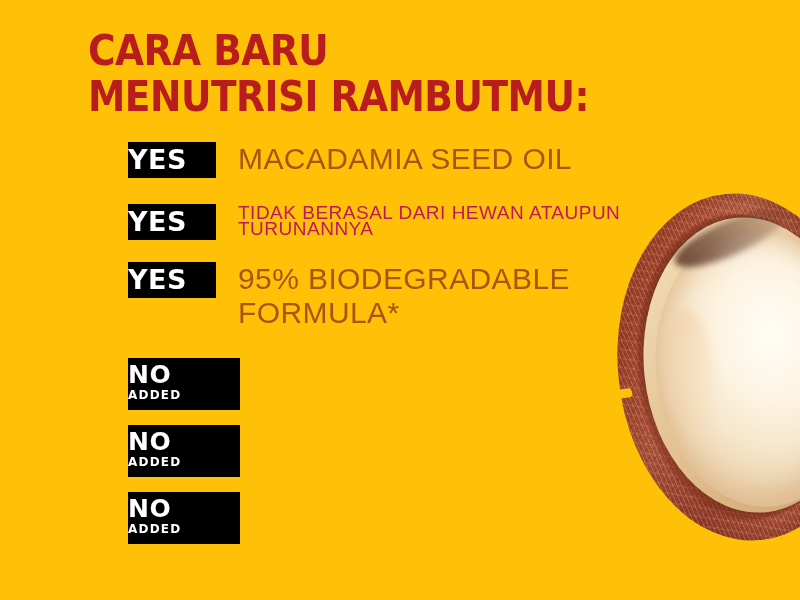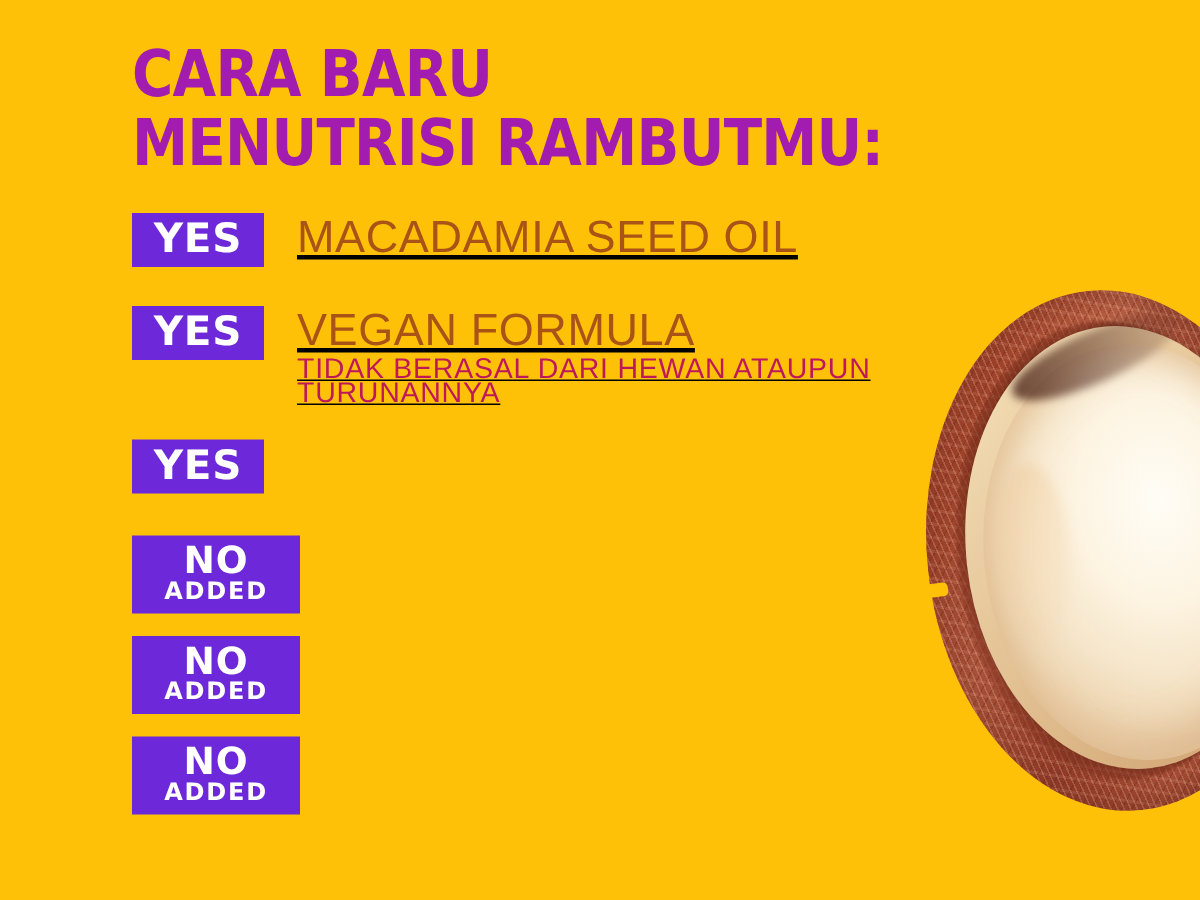--- a/index.html
+++ b/index.html
@@ -20,21 +20,21 @@
     background: #FFC107;
     overflow: hidden;
   }
 
   
   .headline {
     position: absolute;
     left: 88px;
     top: 27px;
     width: 660px;
-    color: #a21caf;
+    color: #b91c1c;
     font-weight: 800;
     font-size: 43px;
     line-height: 46px;
     letter-spacing: -0.5px;
     text-transform: uppercase;
     font-family: "DejaVu Sans", "Liberation Sans", sans-serif;
     font-stretch: condensed;
   }
   .headline-line {
     display: block;
@@ -52,24 +52,25 @@
   }
   .claim-row {
     position: relative;
     display: flex;
     align-items: flex-start;
   }
 
   
   .badge {
     flex: 0 0 auto;
-    background: #6d28d9;
+    background: #000000;
     color: #FFFFFF;
-    text-align: center;
+    text-align: left;
     box-sizing: border-box;
+    margin-left: 40px;
   }
   .badge-yes {
     width: 88px;
     height: 36px;
     line-height: 36px;
     font-size: 27px;
     font-weight: 800;
     letter-spacing: 0.5px;
     font-family: "DejaVu Sans", "Liberation Sans", sans-serif;
   }
@@ -81,31 +82,30 @@
   }
   .badge-no .no-main {
     display: block;
     font-size: 25px;
     line-height: 27px;
     font-weight: 800;
     letter-spacing: 0.5px;
   }
   .badge-no .no-sub {
     display: block;
-    font-size: 16px;
+    font-size: 12px;
     line-height: 14px;
     font-weight: 800;
     letter-spacing: 1.2px;
   }
 
   
   .claim-text {
     margin-left: 22px;
     padding-top: 0px;
-    text-decoration: underline;
   }
   .claim-title {
     color: #AA5316;
     font-size: 30px;
     line-height: 34px;
     font-weight: 400;
     letter-spacing: 0.4px;
     text-transform: uppercase;
     font-family: "Liberation Sans", sans-serif;
     white-space: pre-line;
@@ -251,28 +251,29 @@
     <div class="claim-row" id="row-0">
       <div class="badge badge-yes">YES</div>
       <div class="claim-text">
         <div class="claim-title">MACADAMIA SEED OIL</div>
       </div>
     </div>
 
     <div class="claim-row" id="row-1">
       <div class="badge badge-yes">YES</div>
       <div class="claim-text">
-        <div class="claim-title">VEGAN FORMULA</div>
         <div class="claim-sub">TIDAK BERASAL DARI HEWAN ATAUPUN TURUNANNYA</div>
       </div>
     </div>
 
     <div class="claim-row" id="row-2">
       <div class="badge badge-yes">YES</div>
       <div class="claim-text">
+        <div class="claim-title">95% BIODEGRADABLE
+FORMULA*</div>
       </div>
     </div>
 
     <div class="claim-row" id="row-3">
       <div class="badge badge-no">
         <span class="no-main">NO</span>
         <span class="no-sub">ADDED</span>
       </div>
     </div>
 

